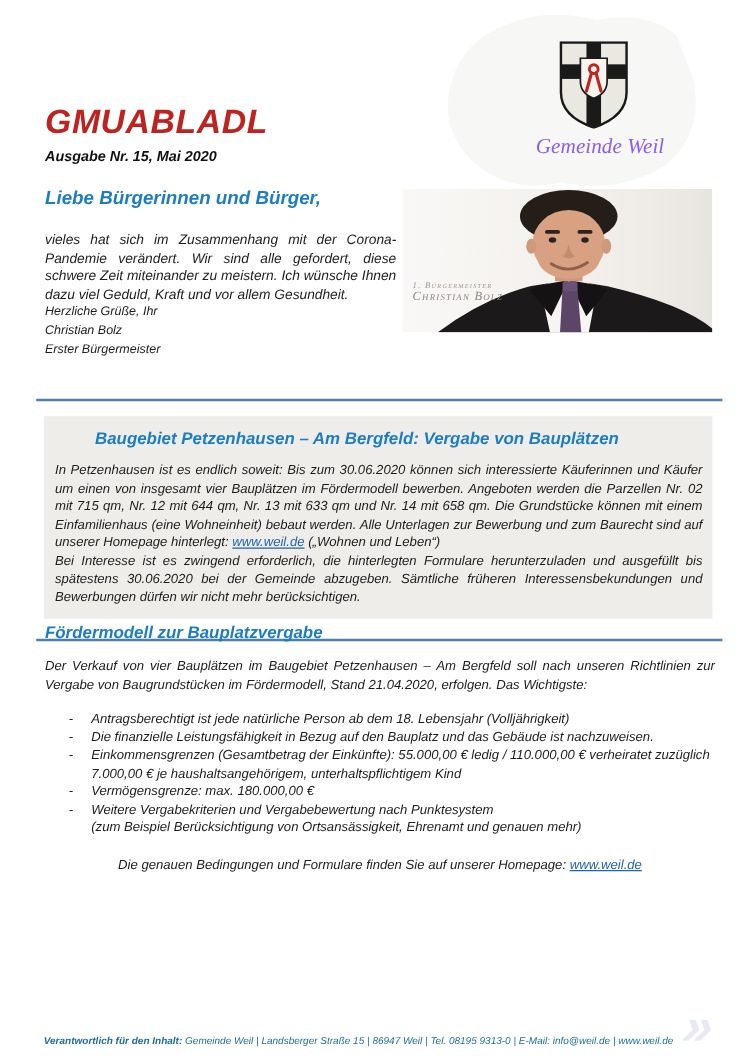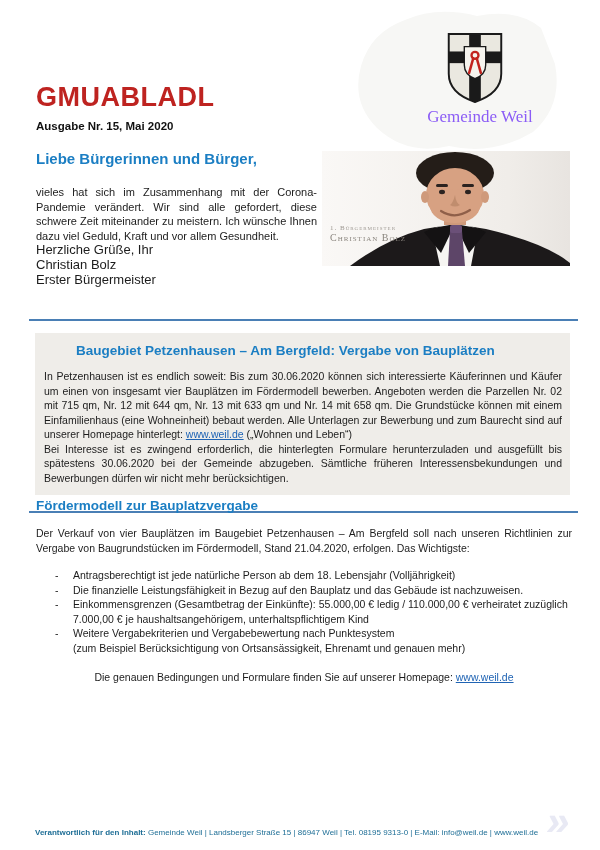--- a/index.html
+++ b/index.html
@@ -1,33 +1,33 @@
 <!DOCTYPE html>
 <html><head>
 <meta charset="utf-8">
 <style>
   * { margin:0; padding:0; box-sizing:border-box; }
   html,body { background:#ffffff; }
   .page {
     position:relative; width:600px; height:850px; background:#ffffff;
-    font-family:"Liberation Sans", sans-serif; color:#1c1c1c; overflow:hidden;
+    font-family:"Liberation Sans", sans-serif; color:#1c1c1c; overflow:hidden;font-style:italic;
   }
   
   .title { position:absolute; left:36px; top:82px; font-size:27px; font-weight:700;
            color:#BE2320; letter-spacing:.5px; }
   .issue { position:absolute; left:36px; top:120px; font-size:11.5px; font-weight:700; color:#111; }
   .map-blob { position:absolute; left:345px; top:6px; width:255px; height:152px; }
   .crest { position:absolute; left:447px; top:33px; width:56px; height:70px; }
   .org-name { position:absolute; left:390px; top:107px; width:180px; text-align:center;
               font-family:"Liberation Serif", serif; font-size:17px; color:#8b5cf6; }
   
   .greeting { position:absolute; left:36px; top:150px; width:281px; }
   .greeting h2 { font-size:15px; font-weight:700; color:#1B7EC3; margin-bottom:18px; }
   .greeting p { font-size:11px; line-height:14.6px; text-align:justify; }
-  .sig { font-size:13px; line-height:14.6px; }
+  .sig { font-size:10px; line-height:14.6px; }
   
   .photo { position:absolute; left:322px; top:151px; width:248px; height:115px; overflow:hidden; }
   .photo svg { display:block; }
   .photo-caption { position:absolute; left:8px; top:73px; width:110px; text-align:left;
                    font-family:"Liberation Serif", serif; color:#9d9892;
                    font-variant:small-caps; letter-spacing:1px; }
   .photo-caption .c1 { font-size:7px; }
   .photo-caption .c2 { font-size:10px; color:#8b867f; }
   
   .hr { position:absolute; left:29px; width:549px; height:2px; background:#4A7FB5; }
@@ -155,20 +155,23 @@
       <div class="bullet">
         <span>Antragsberechtigt ist jede natürliche Person ab dem 18. Lebensjahr (Volljährigkeit)</span>
       </div>
       <div class="bullet">
         <span>Die finanzielle Leistungsfähigkeit in Bezug auf den Bauplatz und das Gebäude ist nachzuweisen.</span>
       </div>
       <div class="bullet">
         <span>Einkommensgrenzen (Gesamtbetrag der Einkünfte): 55.000,00 € ledig / 110.000,00 € verheiratet zuzüglich 7.000,00 € je haushaltsangehörigem, unterhaltspflichtigem Kind</span>
       </div>
       <div class="bullet">
+        <span>Vermögensgrenze: max. 180.000,00 €</span>
+      </div>
+      <div class="bullet">
         <span>Weitere Vergabekriterien und Vergabebewertung nach Punktesystem</span>
         <span class="cont">(zum Beispiel Berücksichtigung von Ortsansässigkeit, Ehrenamt und genauen mehr)</span>
       </div>
     </div>
     <div class="closing">
       <span>Die genauen Bedingungen und Formulare finden Sie auf unserer Homepage: </span><span class="link">www.weil.de</span>
     </div>
   </div>
 
   <div class="footer">

